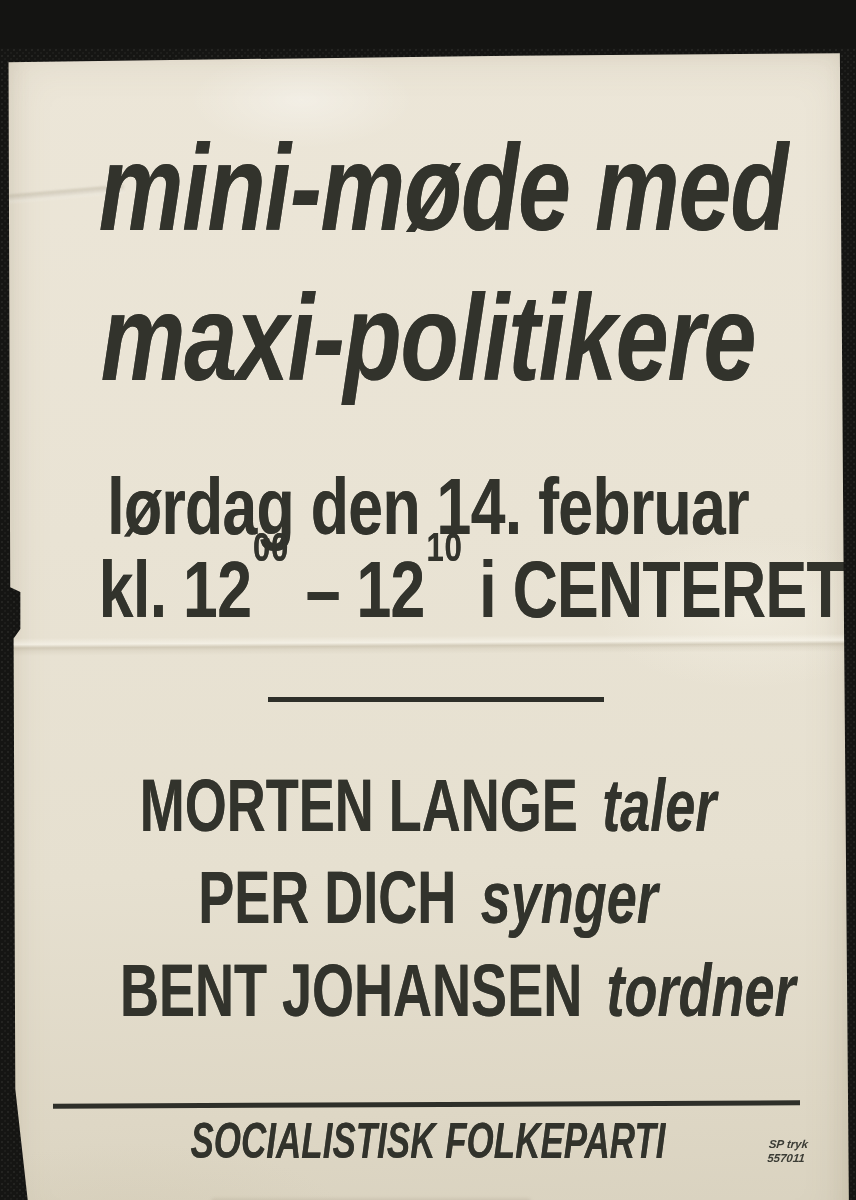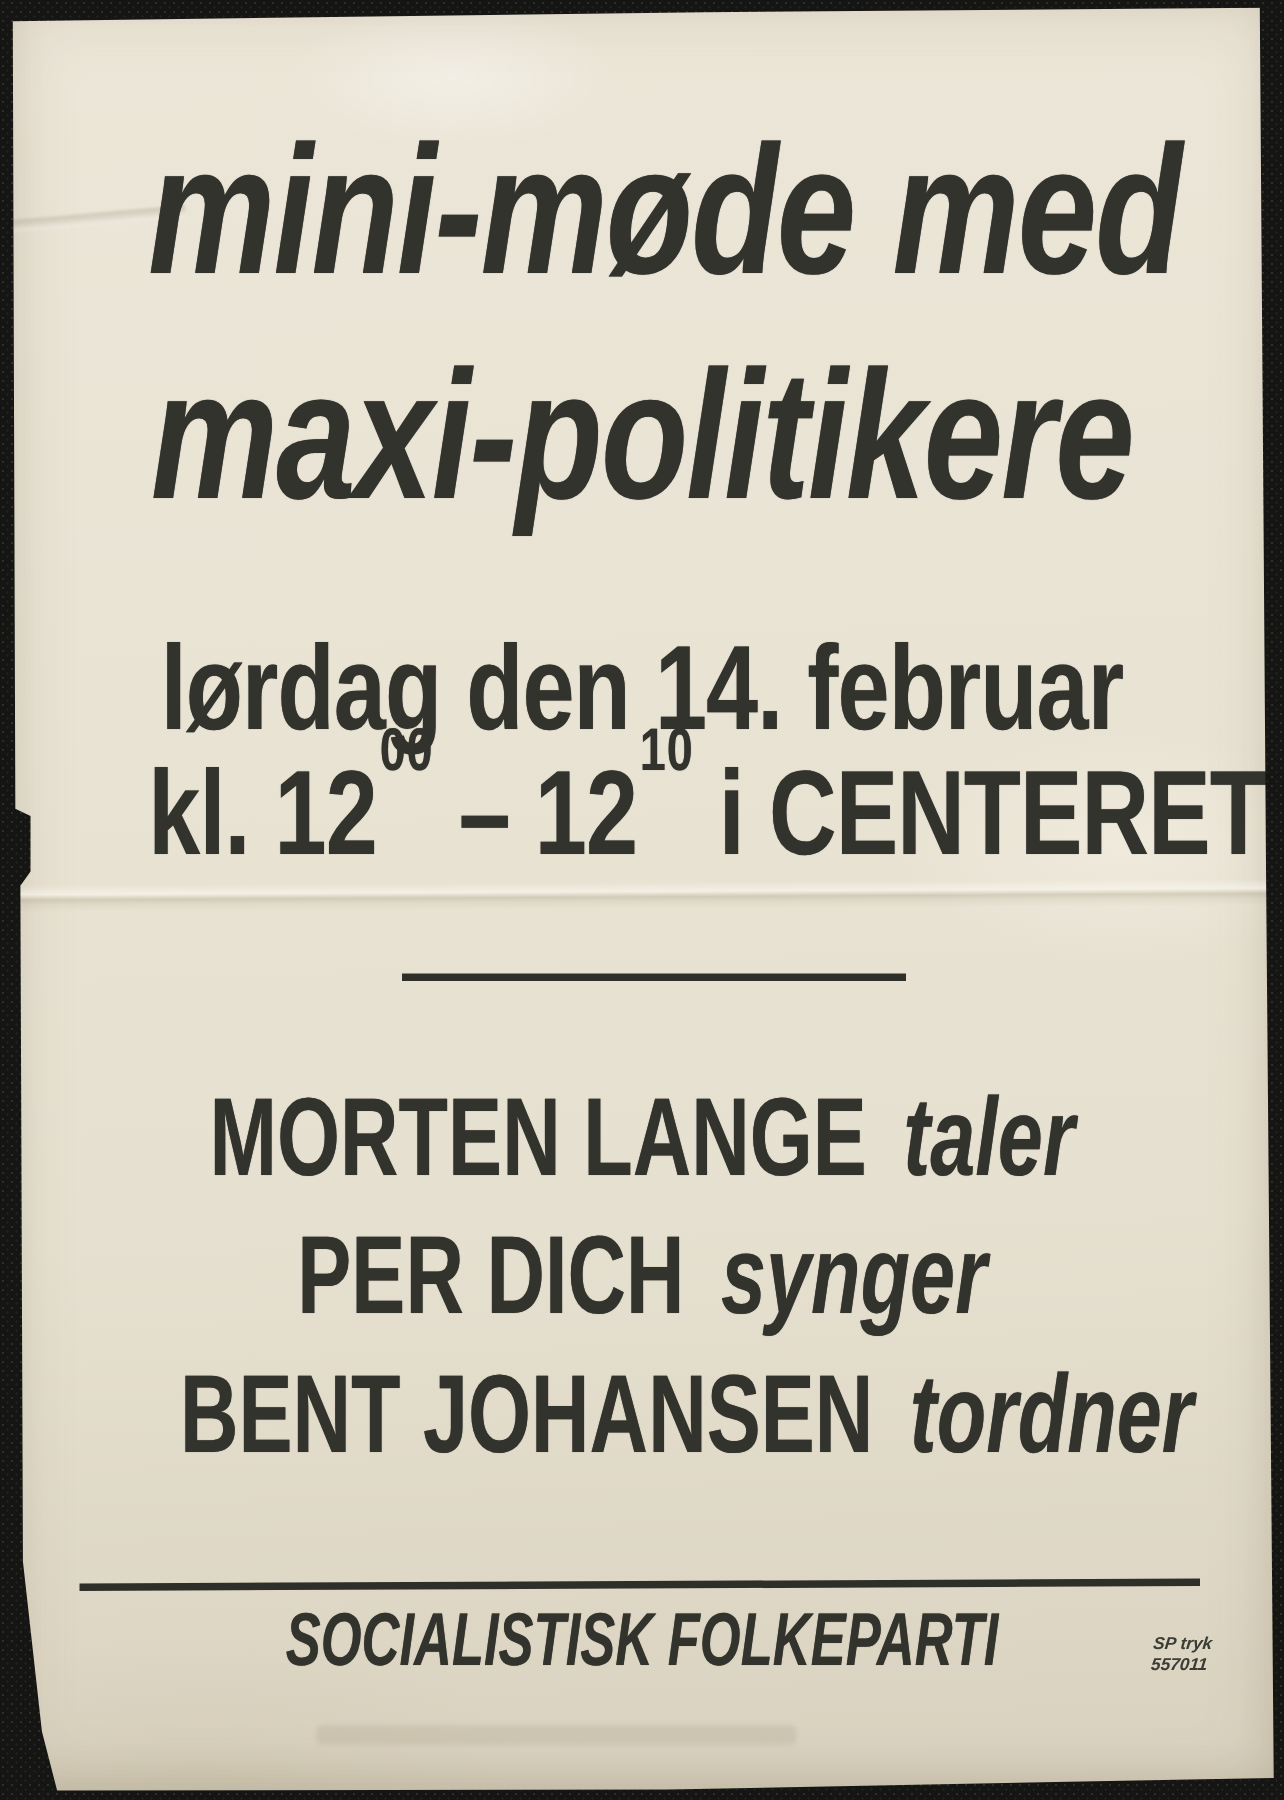--- a/index.html
+++ b/index.html
@@ -13,20 +13,21 @@
 
   
   .scene {
     position: absolute;
     inset: 0;
     background:
       radial-gradient(1.4px 1.4px at 2px 2px, #2e2e2b 40%, transparent 65%),
       radial-gradient(1.4px 1.4px at 5px 5px, #232321 40%, transparent 65%),
       #151513;
     background-size: 6px 6px, 6px 6px, auto;
+    margin-top: 48px;
   }
 
   
   .paper {
     position: absolute;
     left: 6px;
     top: 4px;
     width: 844px;
     height: 1192px;
     background:

